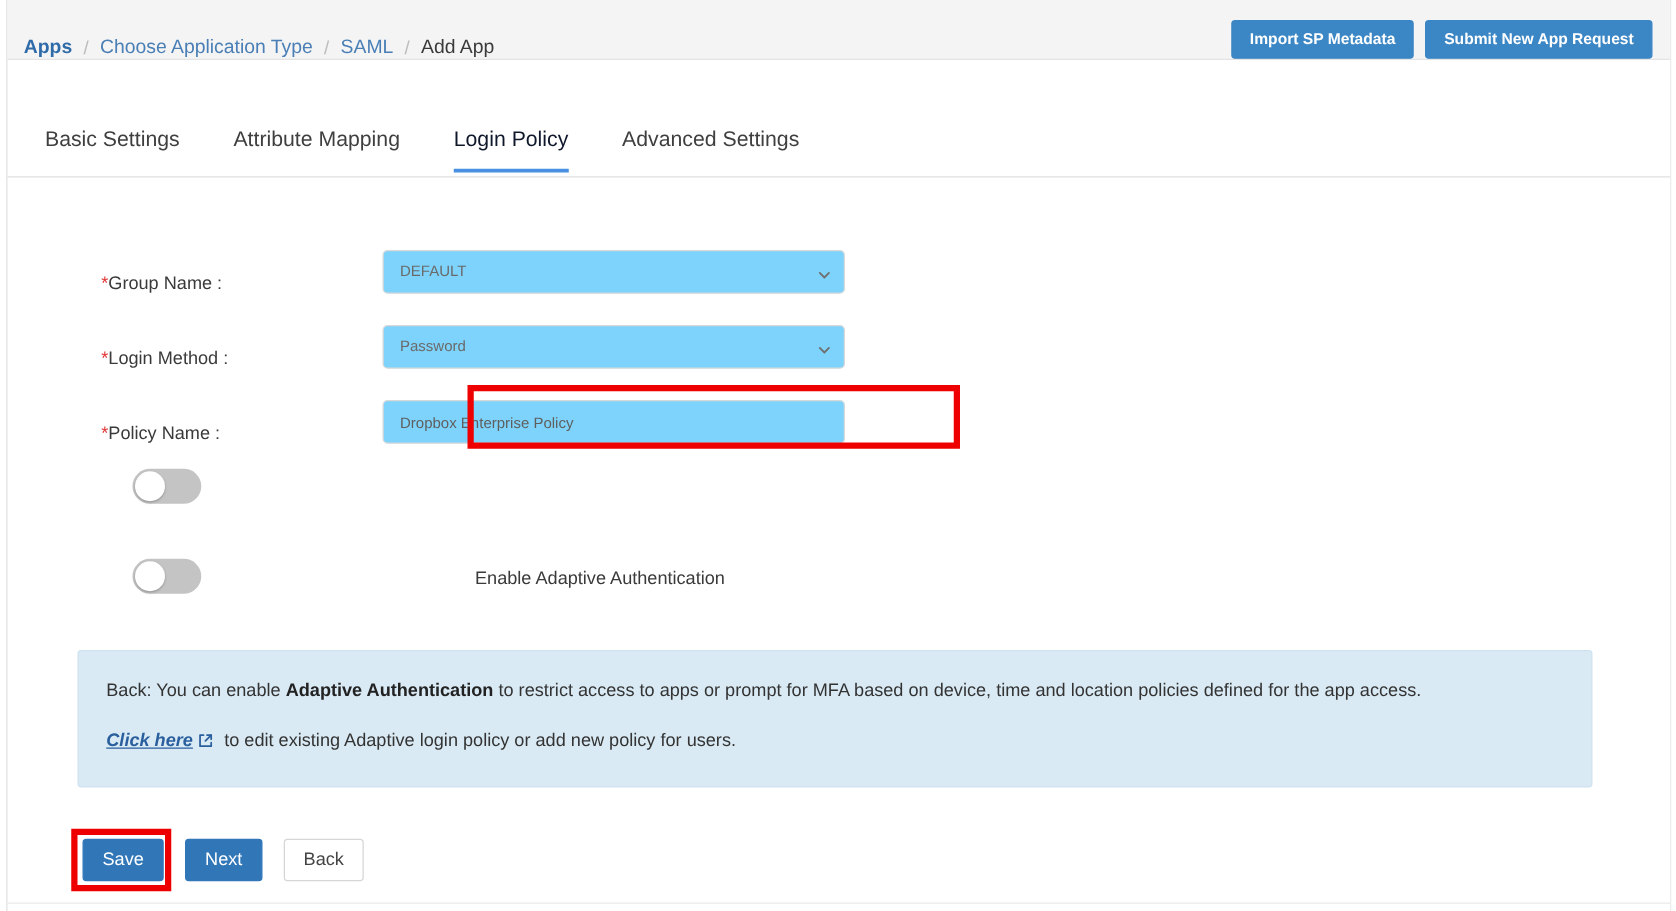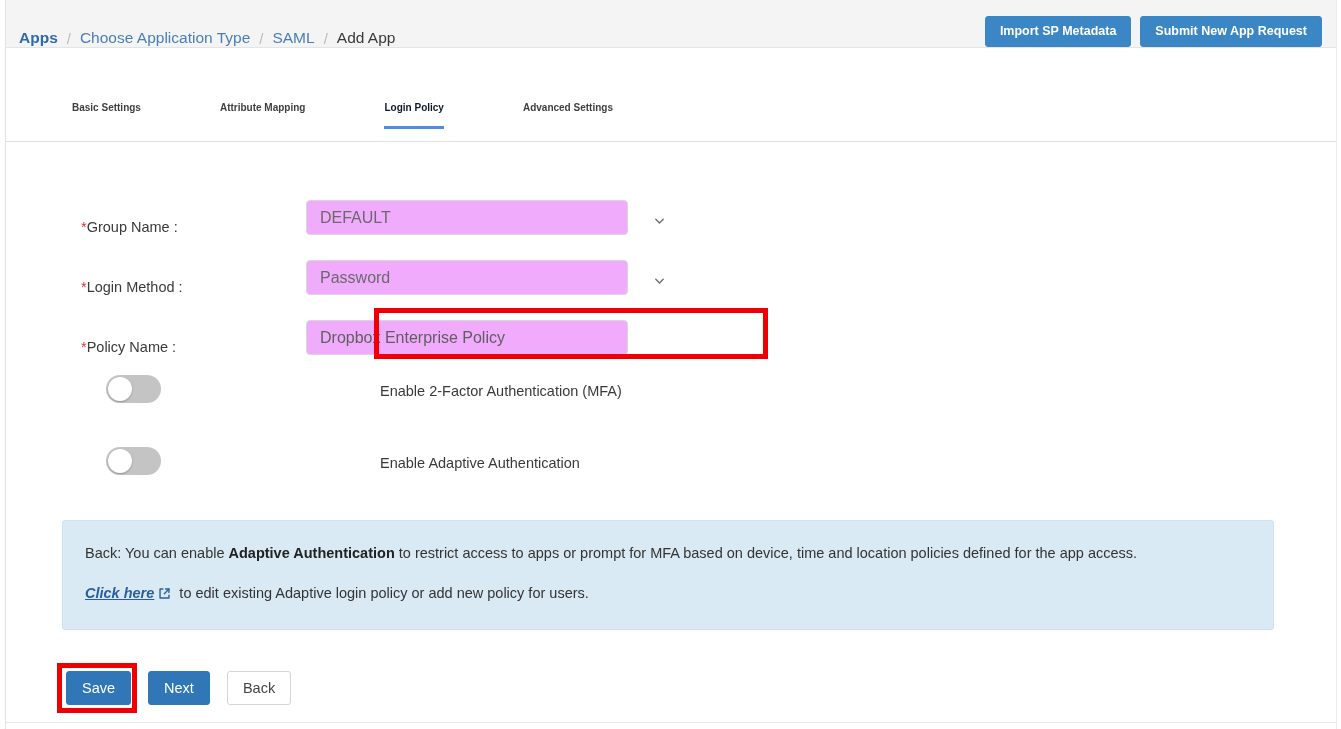--- a/index.html
+++ b/index.html
@@ -64,30 +64,29 @@
   }
 
   
   .tabs {
     position: absolute; left: 6px; top: 95px; right: 5px; height: 47px;
     border-bottom: 1px solid #e0e0e0;
     display: flex; align-items: flex-start;
     padding-left: 30px;
   }
   .tab {
-    font-size: 10px;
-    font-weight: bold;
+    font-size: 17px;
+    font-weight: normal;
     color: #3f3f3f;
     padding: 7px 0 13px 0;
     margin-right: 43px;
     cursor: pointer;
     white-space: nowrap;
     border-bottom: 3px solid transparent;
     margin-bottom: -1px;
-    margin-left: 36px;
   }
   .tab.active {
     color: #0f172a;
     border-bottom: 3px solid #4a90e2;
   }
 
   
   .form {
     position: absolute; left: 6px; top: 175px; right: 5px;
   }
@@ -99,25 +98,25 @@
     width: 300px;
     padding-left: 75px;
     font-size: 14.5px;
     color: #3a3a3a;
     white-space: nowrap;
   }
   .req { color: #e03131; }
   .field-wrap { position: relative; width: 370px; }
 
   .select-box, .text-box {
-    width: 322px; height: 35px;
+    width: 370px; height: 35px;
     border: 1px solid #d8d8d8;
     border-radius: 4px;
-    background: #f0abfc;
-    font-size: 16px;
+    background: #7dd3fc;
+    font-size: 12px;
     font-family: "Liberation Sans", sans-serif;
     color: #6a6a6a;
     padding: 0 30px 0 13px;
     line-height: 33px;
     outline: none;
   }
   .text-box { padding-right: 13px; color: #5f5f5f; }
   .select-box { appearance: none; -webkit-appearance: none; }
   .chev {
     position: absolute; right: 11px; top: 50%;
@@ -304,21 +303,20 @@
     </div>
     <div class="field-wrap">
       <input class="text-box" type="text" value="Dropbox Enterprise Policy" style="">
     </div>
   </div>
 
   <div class="toggle-row">
     <div class="toggle-cell">
       <span class="toggle"><span class="knob"></span></span>
     </div>
-    <div class="toggle-label">Enable 2-Factor Authentication (MFA)</div>
   </div>
 
   <div class="toggle-row">
     <div class="toggle-cell">
       <span class="toggle"><span class="knob"></span></span>
     </div>
     <div class="toggle-label">Enable Adaptive Authentication</div>
   </div>
 
 </div>

